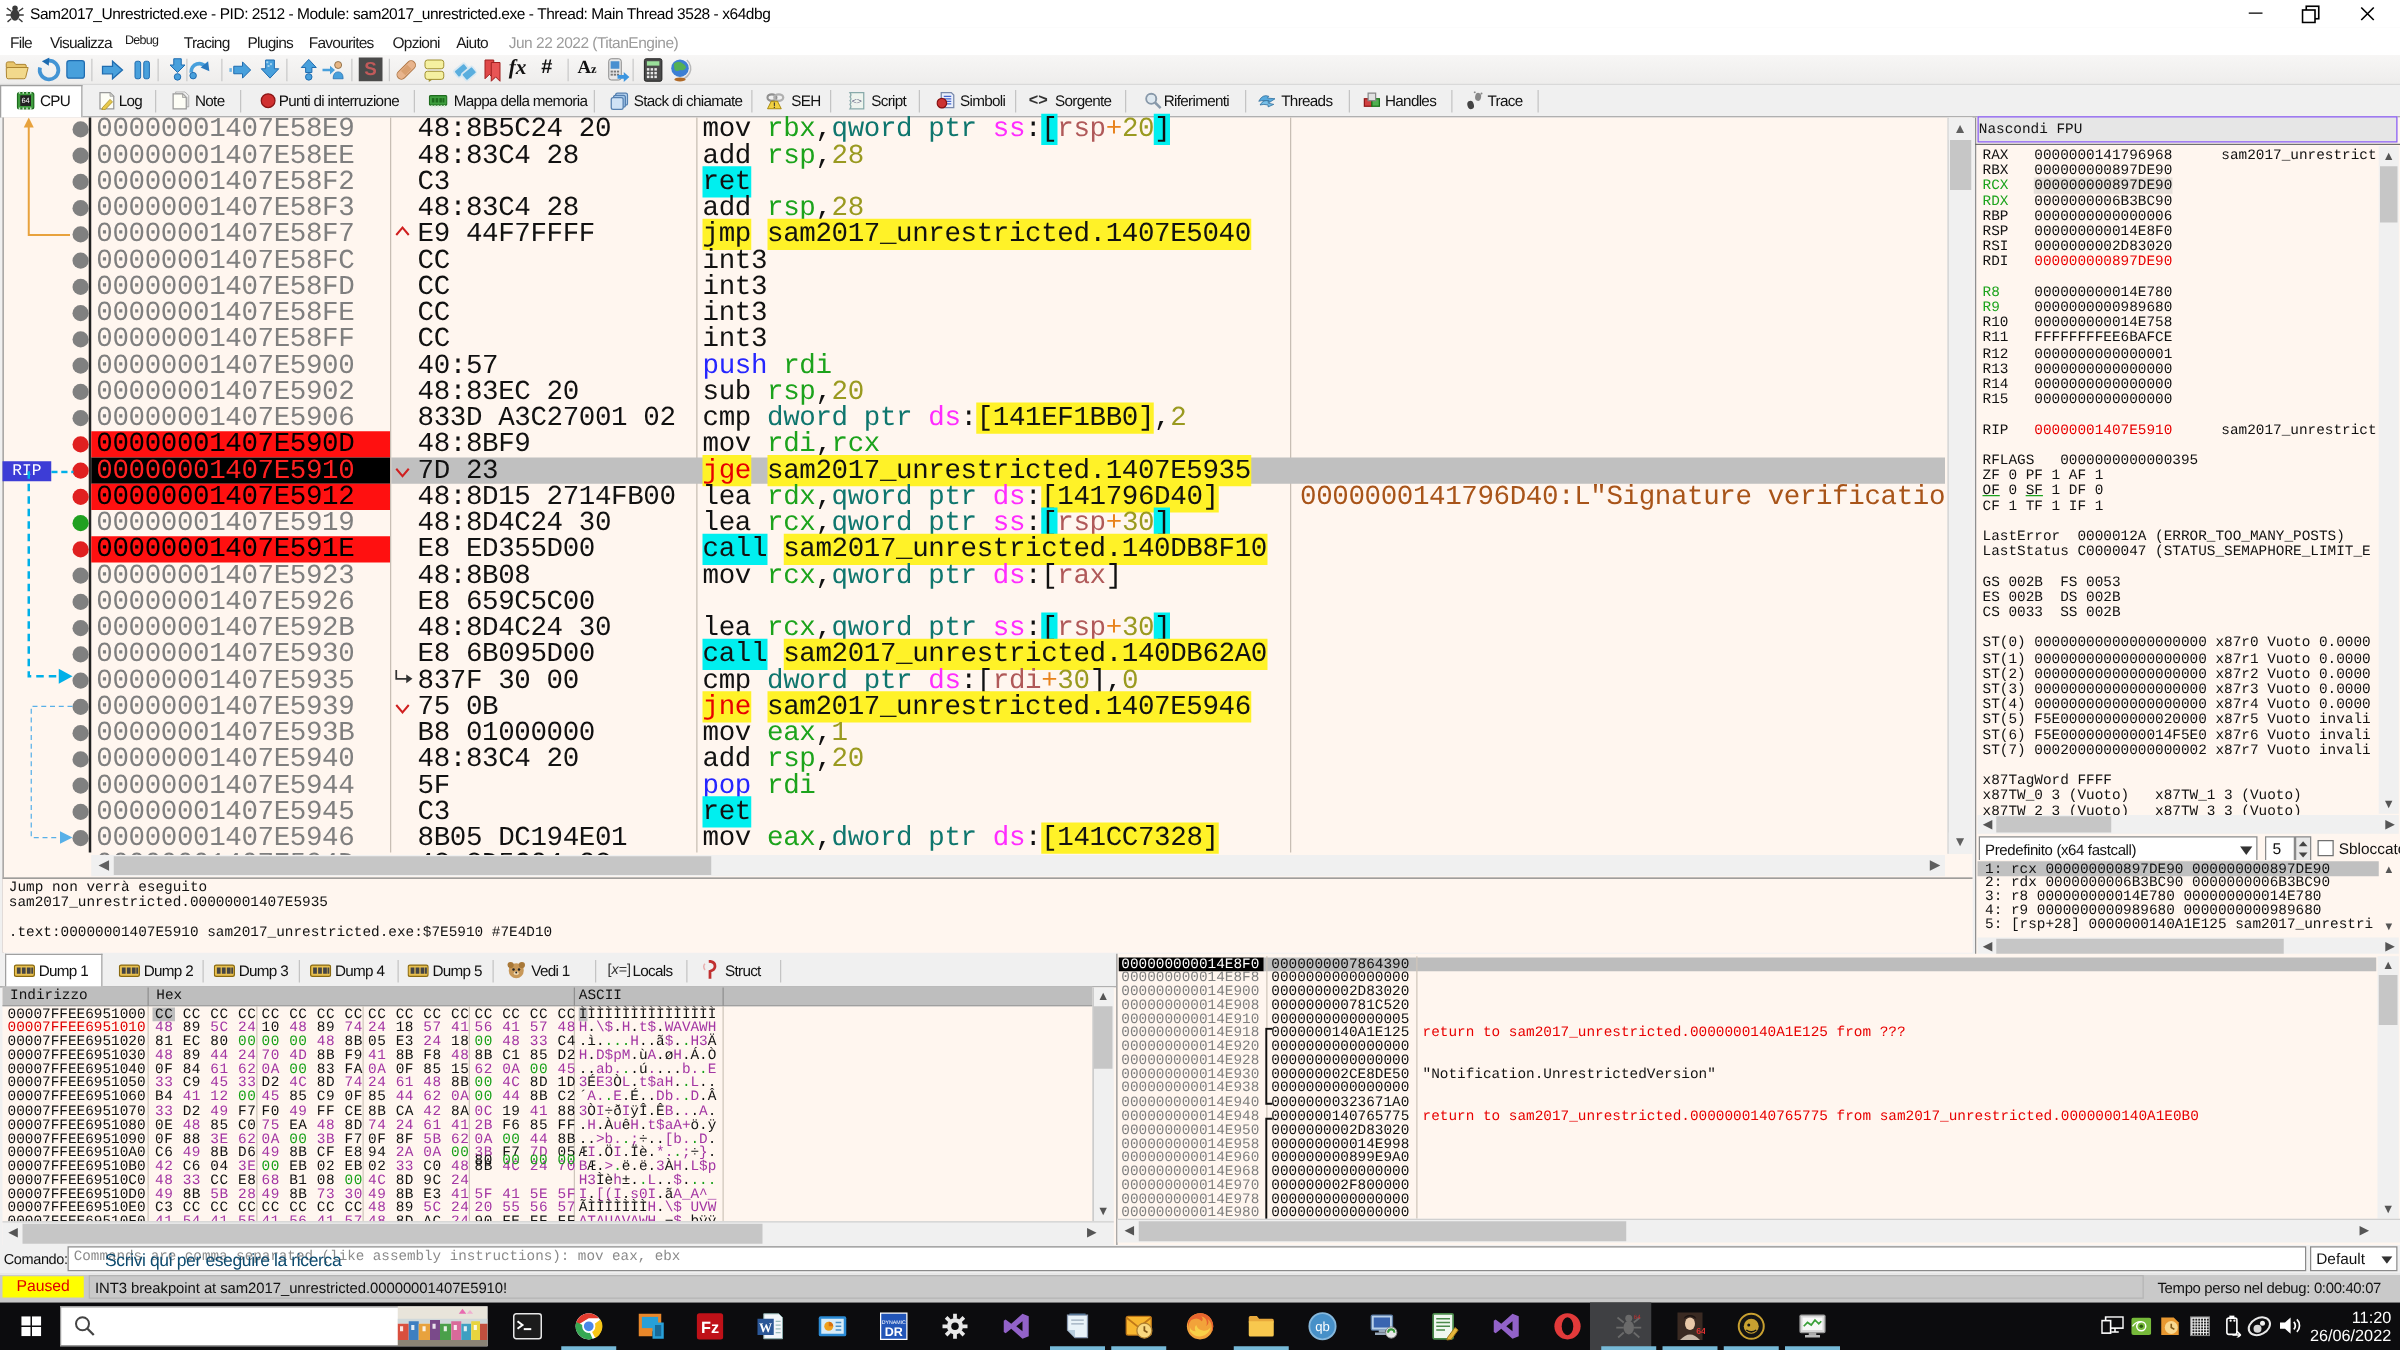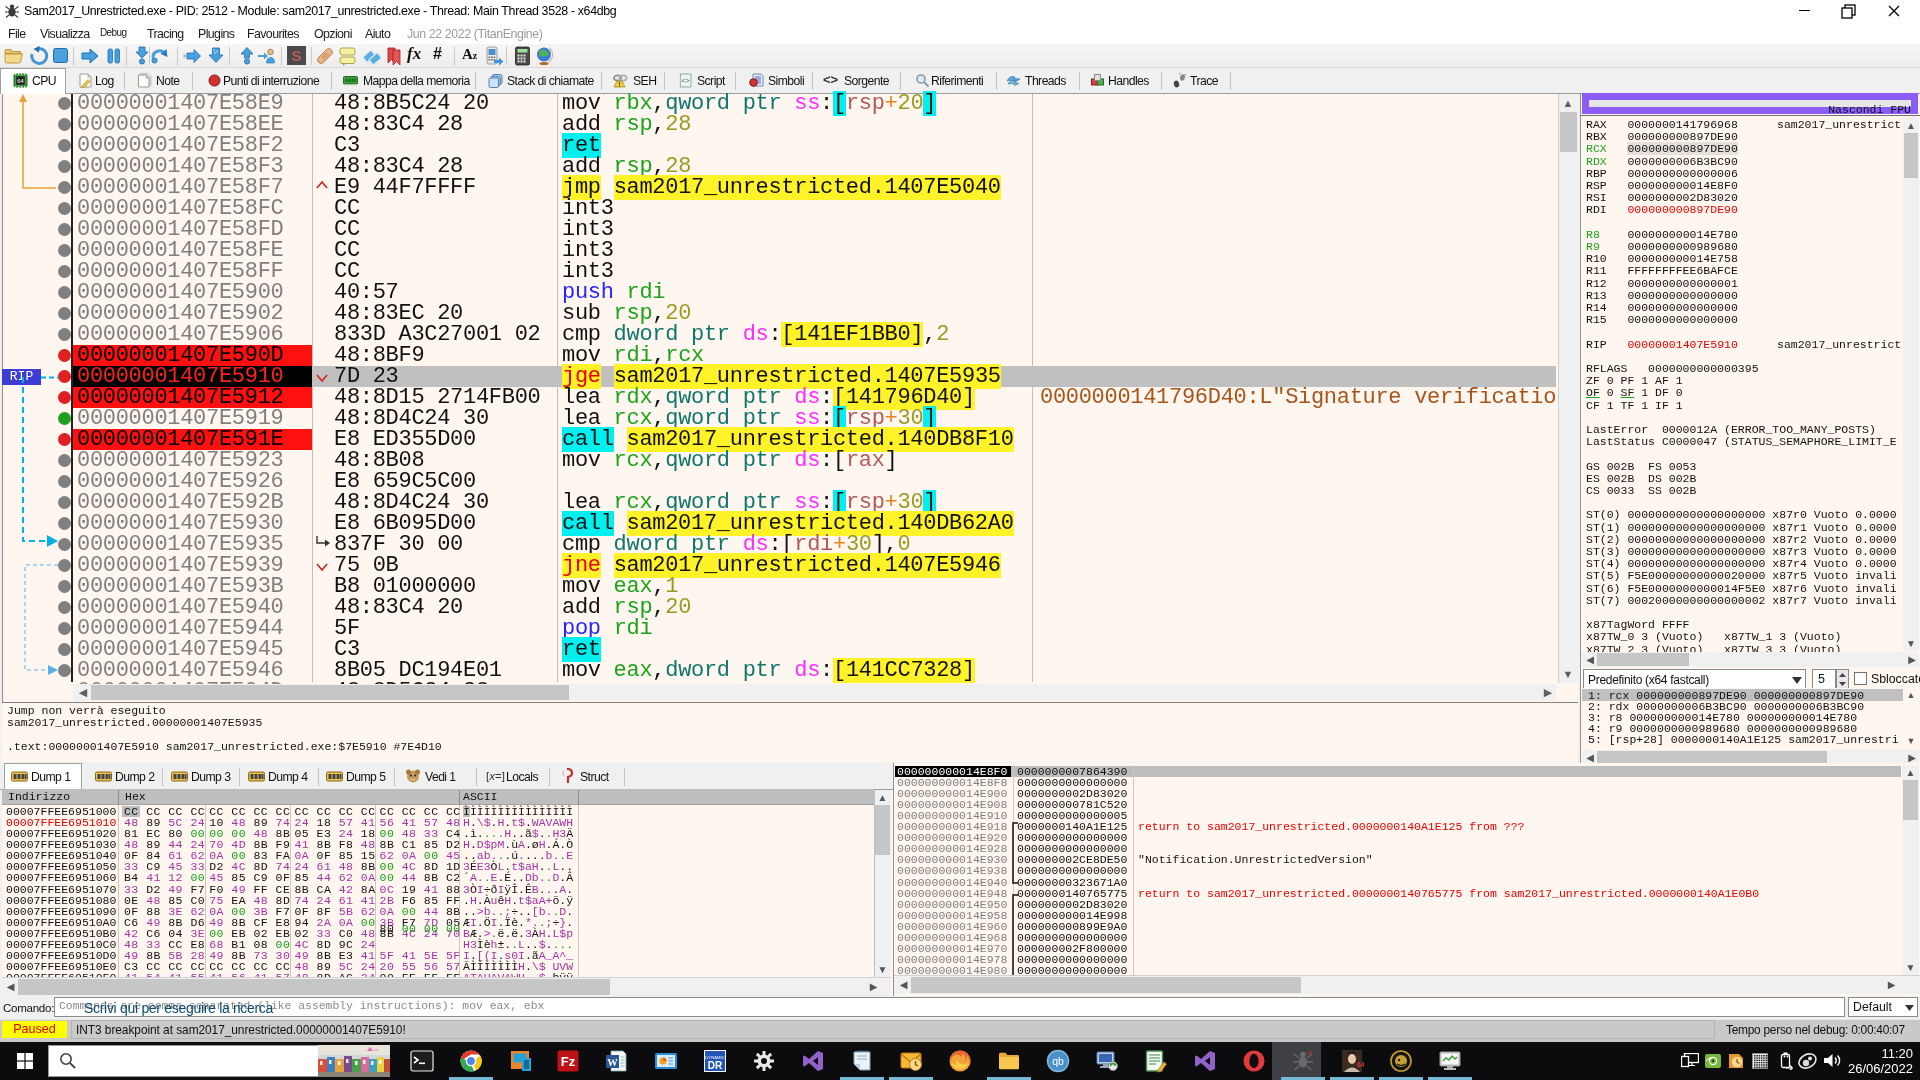--- a/index.html
+++ b/index.html
@@ -441,21 +441,21 @@
 <div class="abs" style="left:1559px;top:666px;width:18px;height:17px;background:#f0f0f0;color:#606060;font-size:11px;text-align:center;line-height:16px">▼</div>
 <div class="abs" style="left:73px;top:684px;width:1483px;height:17px;background:#f0f0f0"></div>
 <div class="abs" style="left:75px;top:684px;width:16px;height:16px;color:#606060;font-size:11px;text-align:center;line-height:16px">◀</div>
 <div class="abs" style="left:91px;top:685px;width:478px;height:15px;background:#c6c6c6"></div>
 <div class="abs" style="left:1540px;top:684px;width:16px;height:16px;color:#606060;font-size:11px;text-align:center;line-height:16px">▶</div>
 <div class="abs" style="left:2px;top:702px;width:1576px;height:60px;background:#fff6ef;border-top:1px solid #808080"></div>
 <div class="sm" style="left:7px;top:705px;color:#111">Jump non verrà eseguito</div>
 <div class="sm" style="left:7px;top:717px;color:#111">sam2017_unrestricted.00000001407E5935</div>
 <div class="sm" style="left:7px;top:741px;color:#111">.text:00000001407E5910 sam2017_unrestricted.exe:$7E5910 #7E4D10</div>
 <div class="abs" style="left:1580px;top:94px;width:340px;height:672px;background:#fff6ef;border-left:1px solid #909090"></div>
-<div class="abs" style="left:1582px;top:93px;width:336px;height:21px;background:#e6e6e6;border:7px solid #8b5cf6;font-family:'Liberation Mono',monospace;font-size:11.5px;color:#111;text-align:right;line-height:20px">Nascondi FPU</div>
+<div class="abs" style="left:1582px;top:93px;width:336px;height:21px;background:#e6e6e6;border:1px solid #8b5cf6;font-family:'Liberation Mono',monospace;font-size:11.5px;color:#111;text-align:left;line-height:20px">Nascondi FPU</div>
 <div class="abs" style="left:1580px;top:115px;width:340px;height:1px;background:#707070"></div>
 <div class="sm" style="left:1586px;top:119.0px;color:#111">RAX   0000000141796968</div>
 <div class="sm" style="left:1586px;top:131.2px;color:#111">RBX   000000000897DE90</div>
 <div class="sm" style="left:1586px;top:143.4px;color:#111"><span class="g">RCX</span>   <span style="background:#e6e0da">000000000897DE90</span></div>
 <div class="sm" style="left:1586px;top:155.6px;color:#111"><span class="g">RDX</span>   0000000006B3BC90</div>
 <div class="sm" style="left:1586px;top:167.8px;color:#111">RBP   0000000000000006</div>
 <div class="sm" style="left:1586px;top:180.0px;color:#111">RSP   000000000014E8F0</div>
 <div class="sm" style="left:1586px;top:192.2px;color:#111">RSI   0000000002D83020</div>
 <div class="sm" style="left:1586px;top:204.4px;color:#111">RDI   <span class="rd">000000000897DE90</span></div>
 <div class="sm" style="left:1586px;top:228.8px;color:#111"><span class="g">R8</span>    000000000014E780</div>

